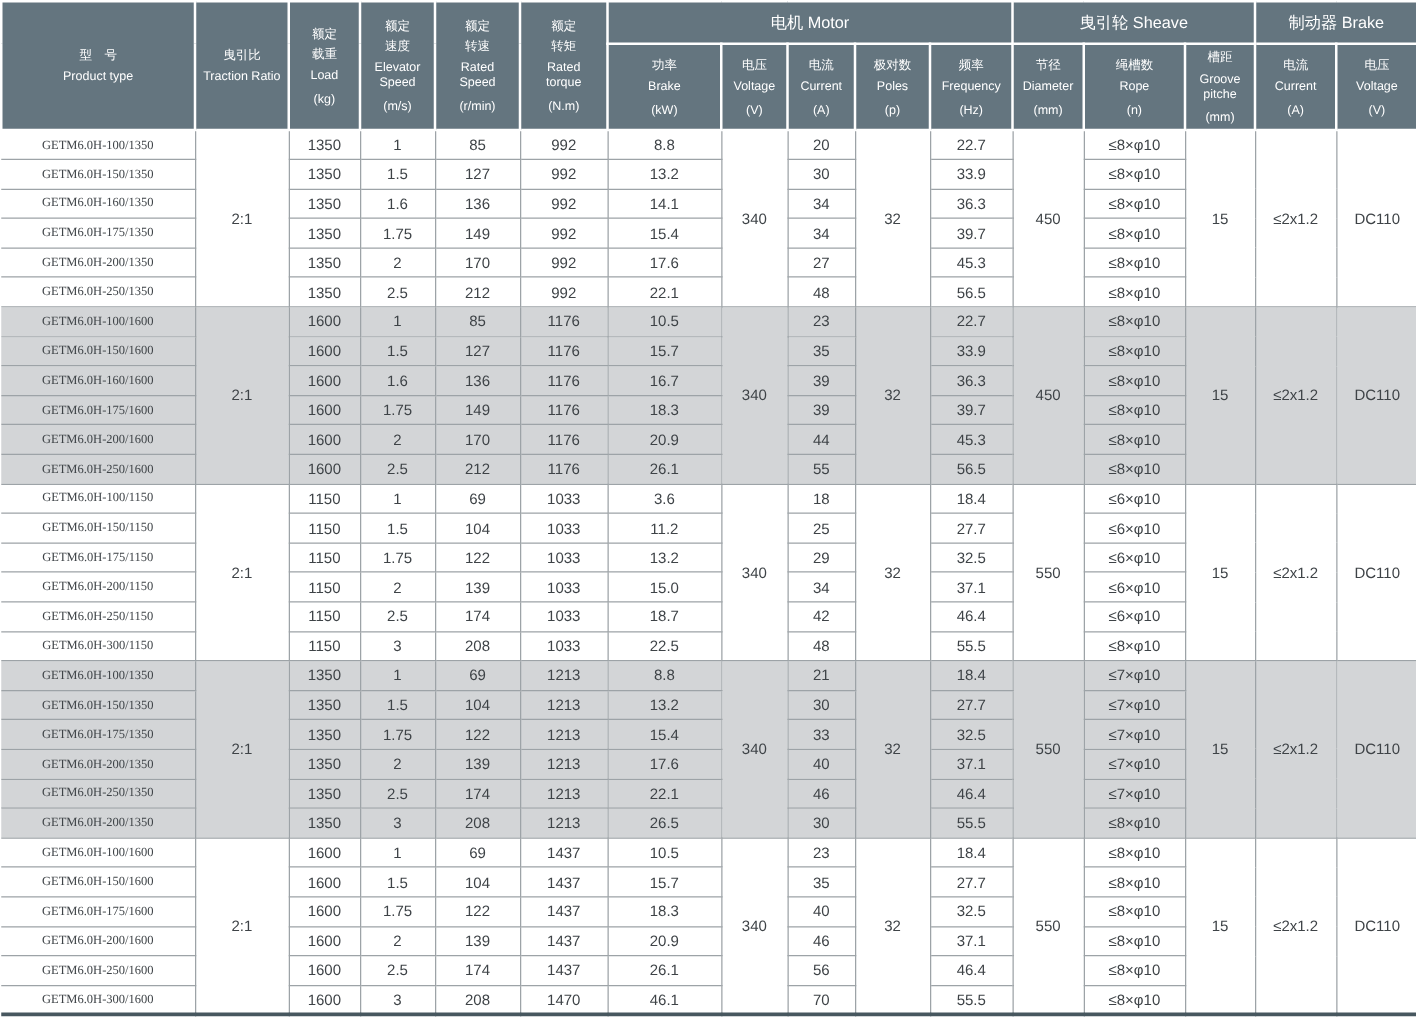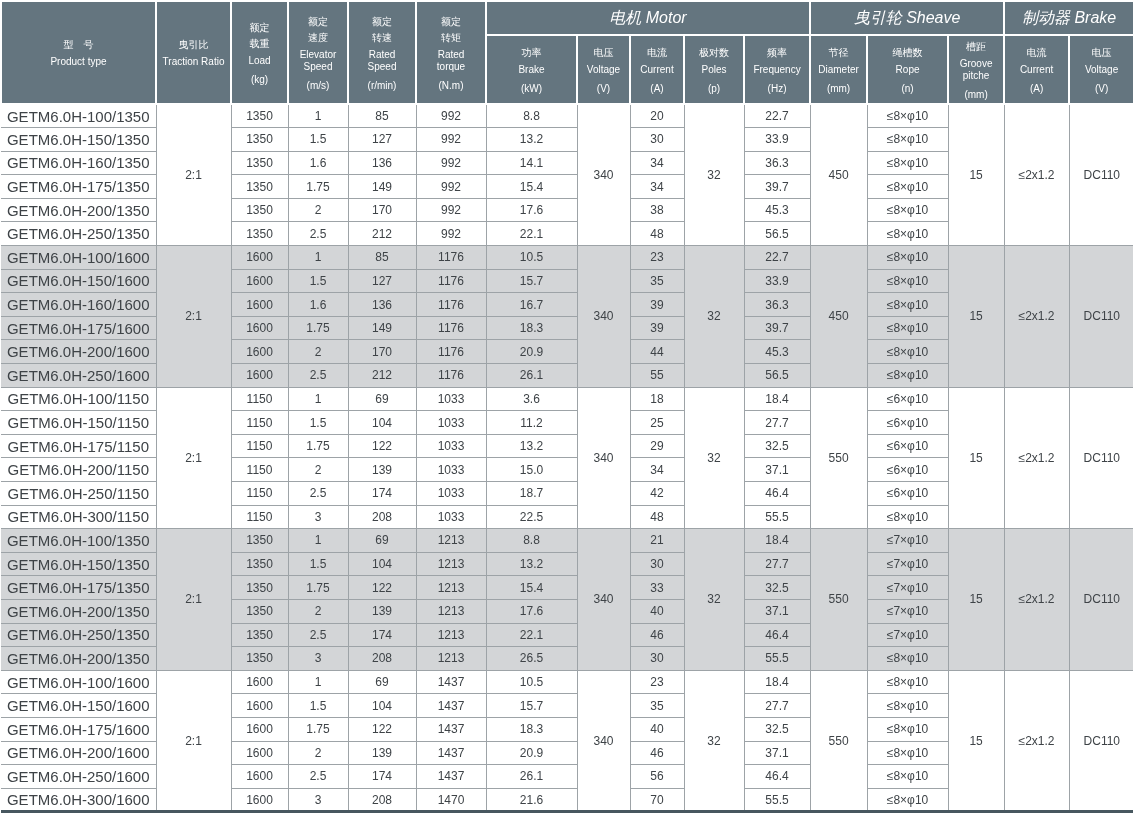--- a/index.html
+++ b/index.html
@@ -8,29 +8,29 @@
   table{width:1133px;border-collapse:collapse;table-layout:fixed;
         border-bottom:3px solid #47575f;}
   
   thead th{background:#64757f;color:#fff;font-weight:normal;
            border:2px solid #fff;padding:0;vertical-align:middle;text-align:center;}
   thead tr.group-row{height:34px;}
   thead tr.sub-row{height:69px;}
   th .zh{font-size:10px;line-height:16px;white-space:pre-line;}
   th .en{font-size:10px;line-height:12px;white-space:pre-line;margin-top:3px;}
   th .unit{font-size:10px;line-height:11px;margin-top:7px;}
-  th.group-cell .zh{font-size:16px;font-style:italic;}
+  th.group-cell .zh{font-size:13px;}
   
   tbody td{border:1px solid #9da3a7;text-align:center;vertical-align:middle;
            font-size:12px;color:#3e4347;padding:0;height:23.6px;
            box-sizing:border-box;background:#fff;overflow:hidden;white-space:nowrap;}
   tbody td.alt{background:#d3d5d7;}
   tbody td:first-child{border-left:none;}
   tbody td:last-child{border-right:none;}
-  td.model-cell{font-size:15px;}
+  td.model-cell{font-size:10px;font-family:Liberation Serif, serif;}
 </style>
 </head>
 <body>
 
 <div class="page">
   <table>
     <colgroup id="cols">
         <col style="width: 155px;">
         <col style="width: 75px;">
         <col style="width: 57px;">
@@ -201,21 +201,21 @@
           <td class="">39.7</td>
           <td class="">≤8×φ10</td>
         </tr>
         <tr>
           <td class="model-cell">GETM6.0H-200/1350</td>
           <td class="">1350</td>
           <td class="">2</td>
           <td class="">170</td>
           <td class="">992</td>
           <td class="">17.6</td>
-          <td class="">38</td>
+          <td class="">27</td>
           <td class="">45.3</td>
           <td class="">≤8×φ10</td>
         </tr>
         <tr>
           <td class="model-cell">GETM6.0H-250/1350</td>
           <td class="">1350</td>
           <td class="">2.5</td>
           <td class="">212</td>
           <td class="">992</td>
           <td class="">22.1</td>
@@ -503,20 +503,20 @@
           <td class="">56</td>
           <td class="">46.4</td>
           <td class="">≤8×φ10</td>
         </tr>
         <tr>
           <td class="model-cell">GETM6.0H-300/1600</td>
           <td class="">1600</td>
           <td class="">3</td>
           <td class="">208</td>
           <td class="">1470</td>
-          <td class="">21.6</td>
+          <td class="">46.1</td>
           <td class="">70</td>
           <td class="">55.5</td>
           <td class="">≤8×φ10</td>
         </tr>
       </tbody>
   </table>
 </div>
 
 </body></html>

